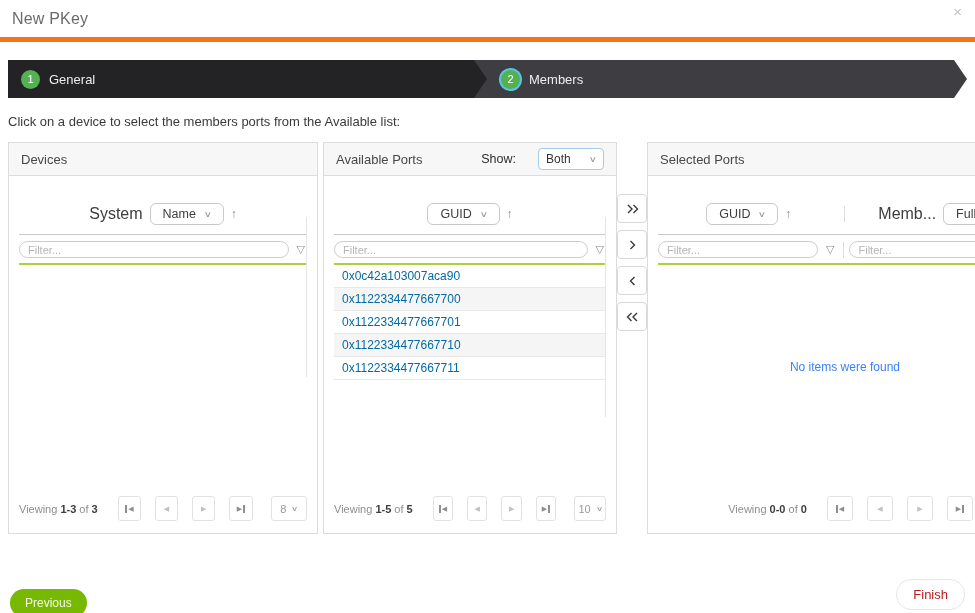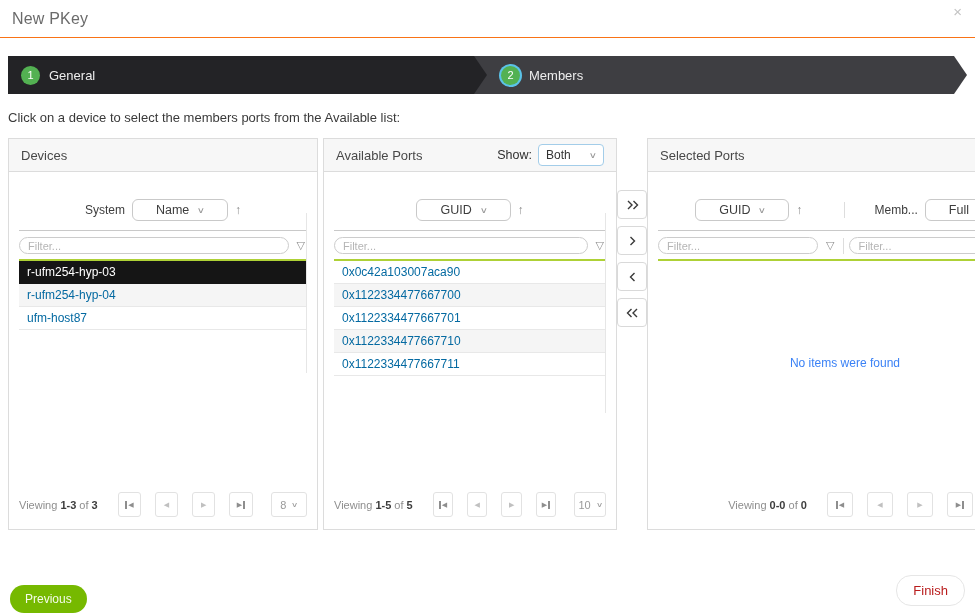--- a/index.html
+++ b/index.html
@@ -6,21 +6,21 @@
   html, body { width: 975px; height: 613px; }
   body {
     font-family: "Liberation Sans", sans-serif;
     background: #fff;
     position: relative;
     overflow: hidden;
     color: #444;
   }
 
   
-  .dlg-header { padding: 10px 12px 9px; border-bottom: 1px solid #f97316; position: relative; }
+  .dlg-header { padding: 10px 12px 9px; border-bottom: 5px solid #f97316; position: relative; }
   .dlg-title { font-size: 16px; color: #6b6b6b; letter-spacing: .2px; }
   .close { position: absolute; top: 4px; right: 13px; color: #c3c3c3; font-size: 15px; cursor: pointer; line-height: 1; }
 
   
   .steps { display: flex; margin: 18px 8px 0; height: 38px; }
   .step { flex: 1; display: flex; align-items: center; gap: 9px; font-size: 13px; color: #ededed; }
   .step-general {
     background: #232326; z-index: 2; margin-right: -13px; padding-left: 13px;
     clip-path: polygon(0 0, calc(100% - 13px) 0, 100% 50%, calc(100% - 13px) 100%, 0 100%);
   }
@@ -43,40 +43,40 @@
   .panel-devices { width: 310px; margin-right: 5px; }
   .panel-available { width: 294px; }
   .panel-selected { flex: 1; }
   .transfer-col { width: 55px; display: flex; flex-direction: column; align-items: center; padding-top: 52px; }
 
   .panel-header {
     height: 33px; min-height: 33px; background: #f7f7f7; border-bottom: 1px solid #dcdcdc;
     display: flex; align-items: center; justify-content: space-between; padding: 0 12px;
     font-size: 13px; color: #484848;
   }
-  .show-group { display: flex; align-items: center; gap: 6px; font-size: 12.5px; color: #2e2e2e; }
+  .show-group { display: flex; align-items: center; gap: 22px; font-size: 12.5px; color: #2e2e2e; }
   .show-select {
     width: 66px; height: 22px; border: 1px solid #a3cde9; border-radius: 4px; background: #fff;
     display: flex; align-items: center; justify-content: space-between; padding: 0 7px;
     font-size: 12px; color: #333; cursor: pointer; text-align: center;
   }
 
   
   .table { margin: 27px 10px 0; display: flex; flex-direction: column; position: relative; }
   .table::after { content: ""; position: absolute; right: 0; top: 14px; width: 1px; height: 200px; background: #e6e6e6; }
   .panel-devices .table::after { height: 160px; }
 
   .sort-row {
     display: flex; align-items: center; justify-content: center; gap: 7px;
     padding-bottom: 9px; border-bottom: 1px solid #c9c9c9; min-height: 31px;
   }
-  .sort-label { font-size: 12px; color: #3d3d3d; }
+  .sort-label { font-size: 16px; color: #3d3d3d; }
   .dropdown {
     border: 1px solid #c9c9c9; border-radius: 6px; background: #fff; height: 22px;
-    display: flex; align-items: center; gap: 9px; padding: 0 23px;
+    display: flex; align-items: center; gap: 9px; padding: 0 12px;
     font-size: 12.5px; color: #3d3d3d; cursor: pointer;
   }
   .chev { color: #9a9a9a; font-size: 8px; transform: scaleX(1.4); }
   .sort-arrow { color: #8a8a8a; font-size: 12px; cursor: pointer; }
 
   .filter-row { display: flex; align-items: center; gap: 8px; padding: 6px 2px 5px 0; border-bottom: 2px solid #aed136; }
   .filter-input {
     flex: 1; min-width: 0; border: 1px solid #ccc; border-radius: 9px; height: 17px;
     font-size: 11px; color: #444; padding: 0 8px; outline: none; font-family: inherit; background: #fff;
   }
@@ -169,25 +169,20 @@
         <span class="sort-label">System</span>
         <div class="dropdown">
           <span>Name</span>
           <span class="chev">∨</span>
         </div>
         <span class="sort-arrow">↑</span>
       </div>
       <div class="filter-row">
         <input class="filter-input" placeholder="Filter..." style="">
         <span class="funnel">▽</span>
-      </div>
-      <div class="rows">
-        <div class="row selected">r-ufm254-hyp-03</div>
-        <div class="row alt">r-ufm254-hyp-04</div>
-        <div class="row">ufm-host87</div>
       </div>
     </div>
     <div class="pagination">
       <span class="pg-text">
         <span>Viewing</span>
         <b>1-3</b>
         <span>of</span>
         <b>3</b>
       </span>
       <button class="pg-btn">

